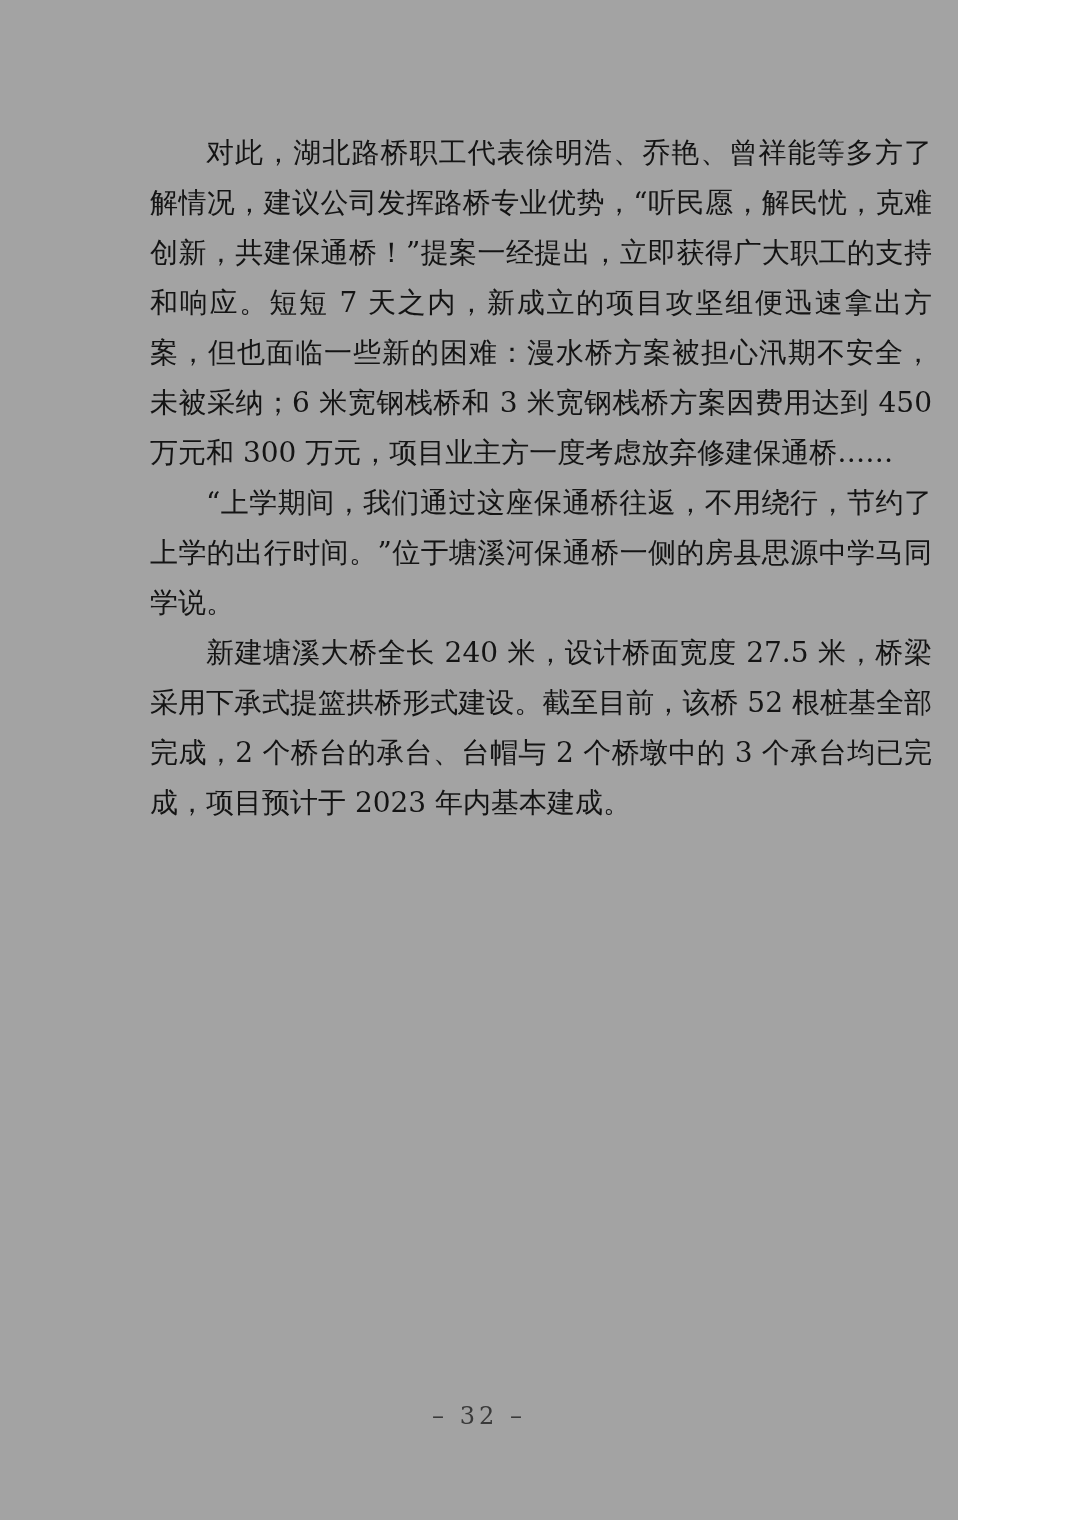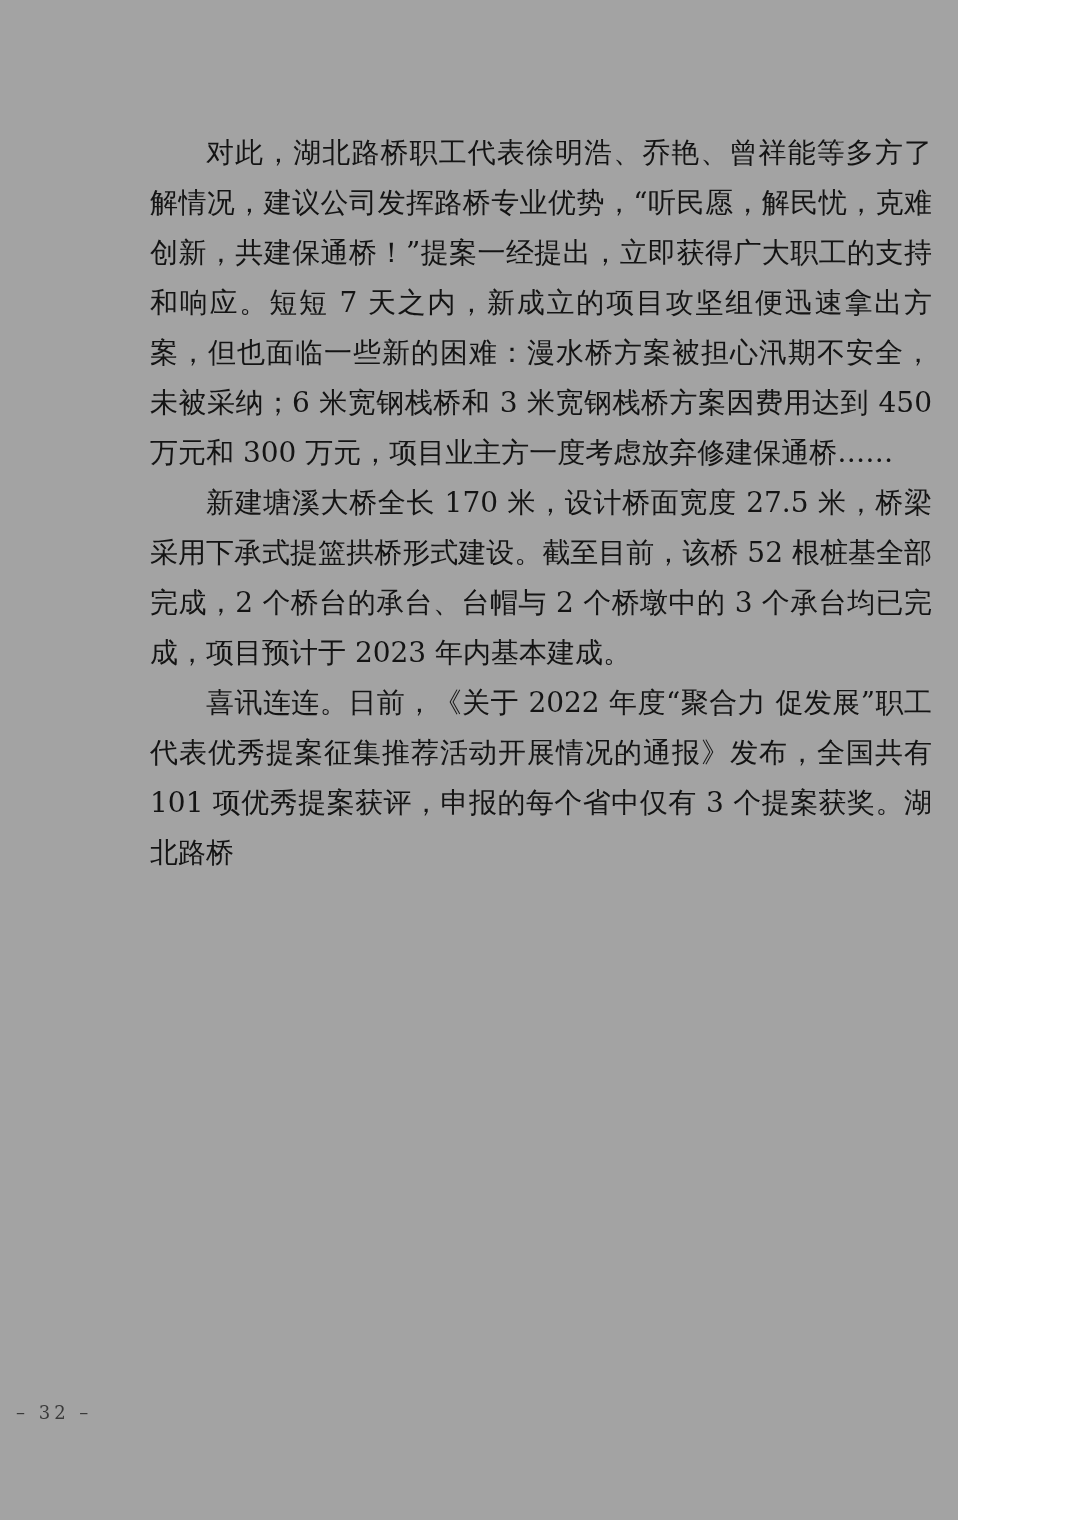--- a/index.html
+++ b/index.html
@@ -26,31 +26,32 @@
     text-align: justify;
     text-justify: inter-ideograph;
   }
   .content p {
     margin: 0;
     padding: 0;
     text-indent: 2em;
   }
   .footer {
     position: absolute;
-    left: 16px;
+    left: 0;
     top: 1402px;
     width: 100%;
-    font-size: 18px;
+    text-align: center;
+    font-size: 24px;
     color: #3a3a3a;
     letter-spacing: 4px;
   }
 </style>
 </head>
 <body>
 
 <div class="page">
   <div class="content">
     <p>对此，湖北路桥职工代表徐明浩、乔艳、曾祥能等多方了解情况，建议公司发挥路桥专业优势，“听民愿，解民忧，克难创新，共建保通桥！”提案一经提出，立即获得广大职工的支持和响应。短短 7 天之内，新成立的项目攻坚组便迅速拿出方案，但也面临一些新的困难：漫水桥方案被担心汛期不安全，未被采纳；6 米宽钢栈桥和 3 米宽钢栈桥方案因费用达到 450 万元和 300 万元，项目业主方一度考虑放弃修建保通桥……</p>
-    <p>新建塘溪大桥全长 170 米，设计桥面宽度 27.5 米，桥梁采用下承式提篮拱桥形式建设。截至目前，该桥 52 根桩基全部完成，2 个桥台的承台、台帽与 2 个桥墩中的 3 个承台均已完成，项目预计于 2023 年内基本建成。</p>
-    <p>喜讯连连。日前，《关于 2022 年度“聚合力  促发展”职工代表优秀提案征集推荐活动开展情况的通报》发布，全国共有 101 项优秀提案获评，申报的每个省中仅有 3 个提案获奖。湖北路桥</p>
+    <p>“上学期间，我们通过这座保通桥往返，不用绕行，节约了上学的出行时间。”位于塘溪河保通桥一侧的房县思源中学马同学说。</p>
+    <p>新建塘溪大桥全长 240 米，设计桥面宽度 27.5 米，桥梁采用下承式提篮拱桥形式建设。截至目前，该桥 52 根桩基全部完成，2 个桥台的承台、台帽与 2 个桥墩中的 3 个承台均已完成，项目预计于 2023 年内基本建成。</p>
   </div>
   <div class="footer">–  32  –</div>
 </div>
 
 </body></html>

